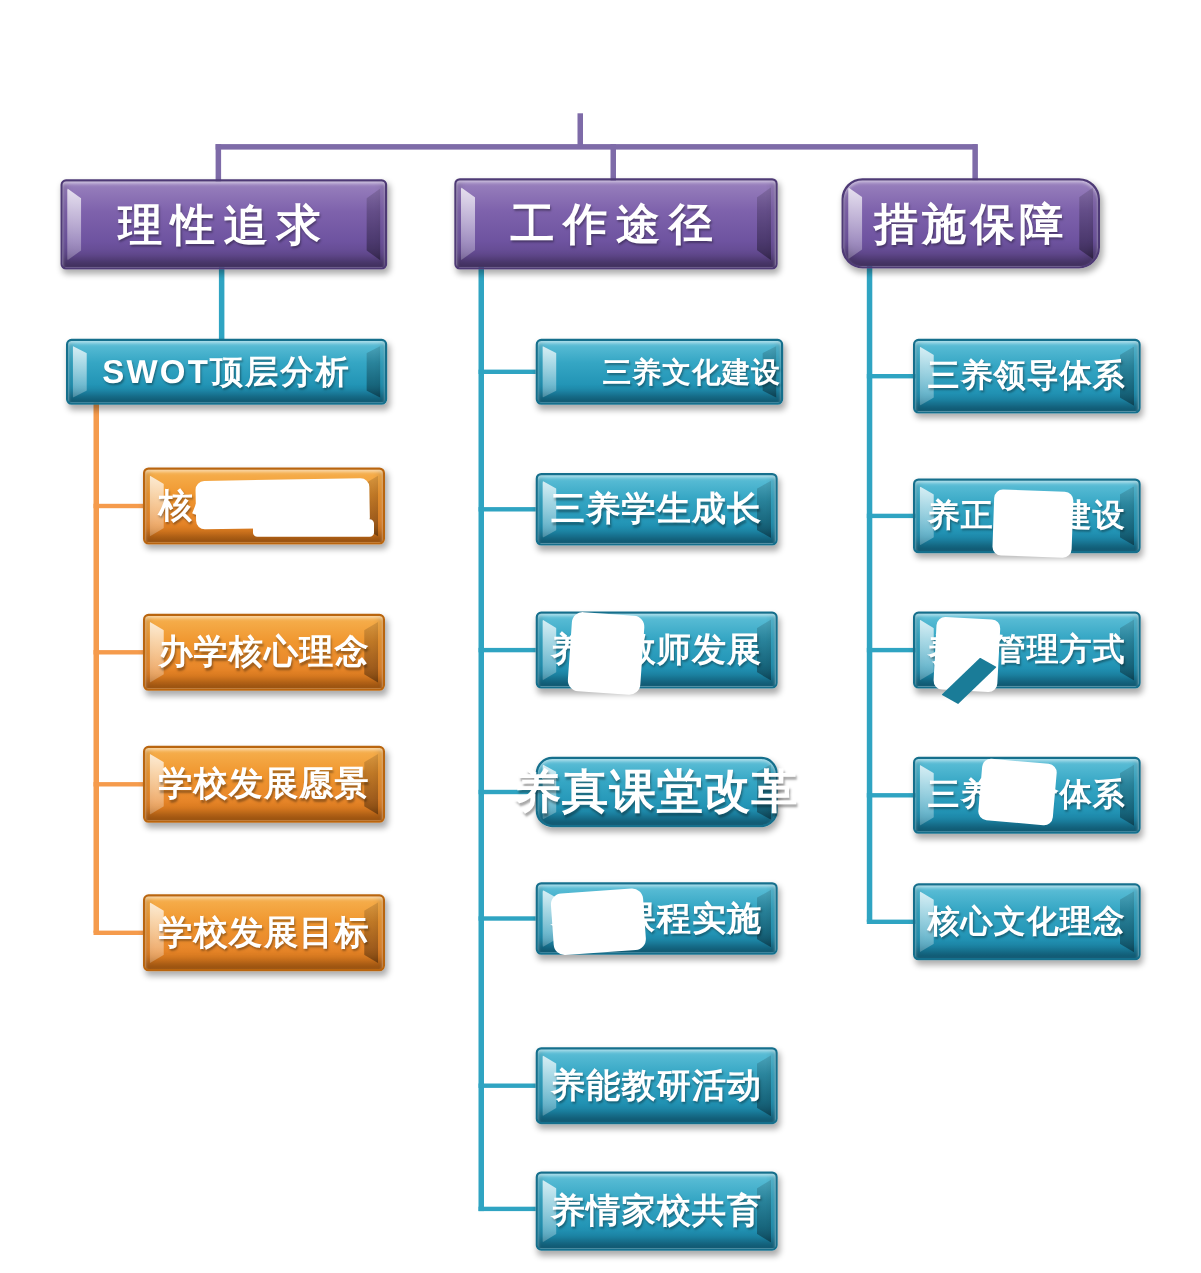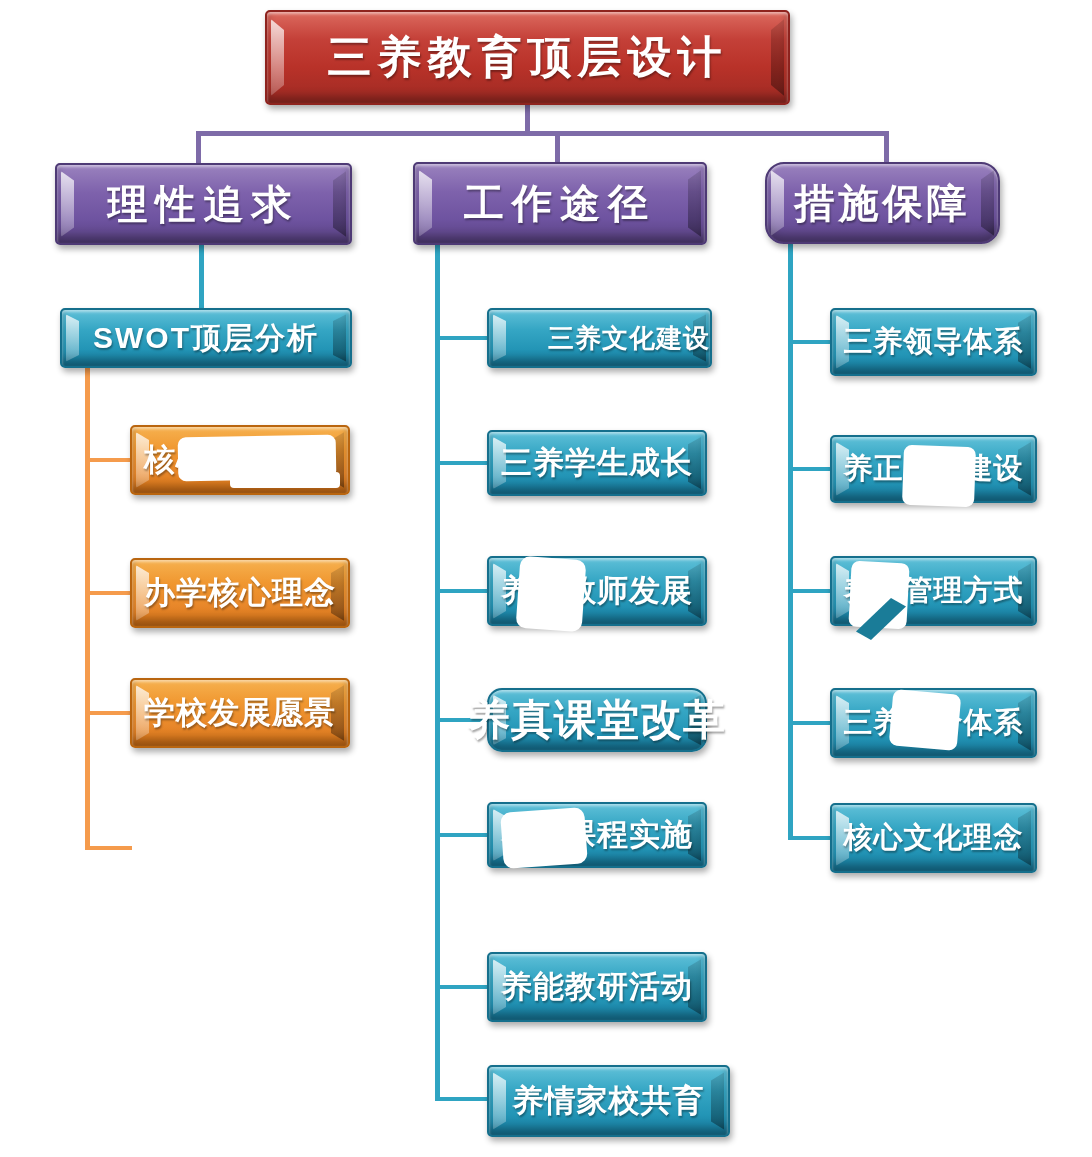--- a/index.html
+++ b/index.html
@@ -82,23 +82,20 @@
   <div class="line lt" style="left:788px;top:589px;width:45px;height:4px;"></div>
   <div class="line lt" style="left:788px;top:721px;width:45px;height:4px;"></div>
   <div class="line lt" style="left:788px;top:836px;width:45px;height:4px;"></div>
 
   <div class="line lo" style="left:85px;top:366px;width:5px;height:482px;"></div>
   <div class="line lo" style="left:85px;top:458px;width:47px;height:4px;"></div>
   <div class="line lo" style="left:85px;top:591px;width:47px;height:4px;"></div>
   <div class="line lo" style="left:85px;top:711px;width:47px;height:4px;"></div>
   <div class="line lo" style="left:85px;top:846px;width:47px;height:4px;"></div>
 
-  <div class="node red" style="left:265px;top:10px;width:525px;height:95px;font-size:44px;letter-spacing:6px;">
-    <span class="txt">三养教育顶层设计</span>
-  </div>
 
   <div class="node purple" style="left:55px;top:163px;width:297px;height:82px;font-size:40px;letter-spacing:8px;">
     <span class="txt">理性追求</span>
   </div>
   <div class="node purple" style="left:413px;top:162px;width:294px;height:83px;font-size:40px;letter-spacing:8px;justify-content:center;">
     <span class="txt">工作途径</span>
   </div>
   <div class="node purple" style="left:765px;top:162px;width:235px;height:82px;font-size:40px;letter-spacing:4px;border-radius:19px;">
     <span class="txt">措施保障</span>
   </div>
@@ -108,40 +105,43 @@
   </div>
   <div class="node orange" style="left:130px;top:425px;width:220px;height:70px;font-size:31px;letter-spacing:1px;">
     <span class="txt">核心文化理念</span>
   </div>
   <div class="node orange" style="left:130px;top:558px;width:220px;height:70px;font-size:31px;letter-spacing:1px;">
     <span class="txt">办学核心理念</span>
   </div>
   <div class="node orange" style="left:130px;top:678px;width:220px;height:70px;font-size:31px;letter-spacing:1px;">
     <span class="txt">学校发展愿景</span>
   </div>
+  <div class="node orange" style="left:130px;top:813px;width:220px;height:70px;font-size:31px;letter-spacing:1px;">
+    <span class="txt">学校发展目标</span>
+  </div>
 
   <div class="node teal" style="left:487px;top:308px;width:225px;height:60px;font-size:26px;letter-spacing:1px;justify-content:flex-end;">
     <span class="txt">三养文化建设</span>
   </div>
   <div class="node teal" style="left:487px;top:430px;width:220px;height:66px;font-size:31px;letter-spacing:1px;">
     <span class="txt">三养学生成长</span>
   </div>
   <div class="node teal" style="left:487px;top:556px;width:220px;height:70px;font-size:31px;letter-spacing:1px;">
     <span class="txt">养德教师发展</span>
   </div>
   <div class="node teal" style="left:487px;top:688px;width:220px;height:64px;font-size:42px;letter-spacing:1px;border-radius:15px;">
     <span class="txt">养真课堂改革</span>
   </div>
   <div class="node teal" style="left:487px;top:802px;width:220px;height:66px;font-size:31px;letter-spacing:1px;">
     <span class="txt">养慧课程实施</span>
   </div>
   <div class="node teal" style="left:487px;top:952px;width:220px;height:70px;font-size:31px;letter-spacing:1px;">
     <span class="txt">养能教研活动</span>
   </div>
-  <div class="node teal" style="left:487px;top:1065px;width:243px;height:72px;font-size:31px;letter-spacing:1px;">
+  <div class="node teal" style="left:487px;top:1065px;width:220px;height:72px;font-size:31px;letter-spacing:1px;">
     <span class="txt">养情家校共育</span>
   </div>
 
   <div class="node teal" style="left:830px;top:308px;width:207px;height:68px;font-size:29px;letter-spacing:1px;">
     <span class="txt">三养领导体系</span>
   </div>
   <div class="node teal" style="left:830px;top:435px;width:207px;height:68px;font-size:29px;letter-spacing:1px;">
     <span class="txt">养正队伍建设</span>
   </div>
   <div class="node teal" style="left:830px;top:556px;width:207px;height:70px;font-size:29px;letter-spacing:1px;">

